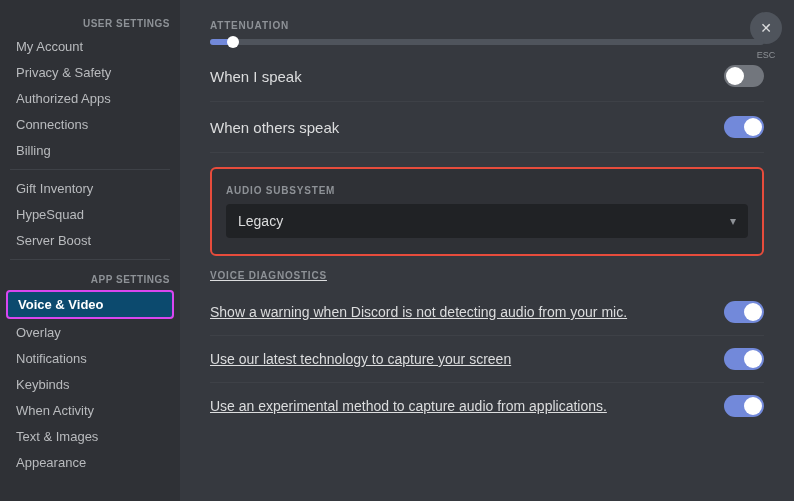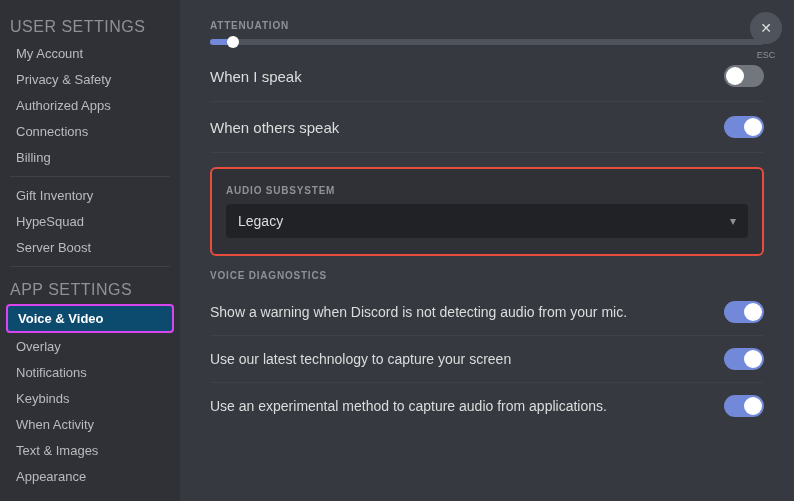--- a/index.html
+++ b/index.html
@@ -16,26 +16,27 @@
     
     .sidebar {
       width: 180px;
       min-width: 180px;
       background: #2f3136;
       padding: 10px 0;
       overflow-y: auto;
       flex-shrink: 0;
     }
     .sidebar-section-label {
-      font-size: 16px;
-      font-weight: 400;
+      font-size: 10px;
+      font-weight: 700;
       color: #8e9297;
       text-transform: uppercase;
       padding: 8px 10px 4px 10px;
       letter-spacing: 0.5px;
+      text-align: right;
     }
     .sidebar-item {
       padding: 5px 10px;
       font-size: 13px;
       color: #b9bbbe;
       cursor: pointer;
       border-radius: 4px;
       margin: 1px 6px;
     }
     .sidebar-item.active-highlight {
@@ -204,20 +205,21 @@
       color: #dcddde;
     }
     .dropdown-arrow {
       color: #8e9297;
       font-size: 12px;
     }
 
     
     .voice-diag-section {
       margin-top: 4px;
+      text-decoration: underline;
     }
     .voice-diag-row {
       display: flex;
       align-items: center;
       justify-content: space-between;
       padding: 12px 0;
       border-bottom: 1px solid #3e4147;
     }
     .voice-diag-row:last-child {
       border-bottom: none;

